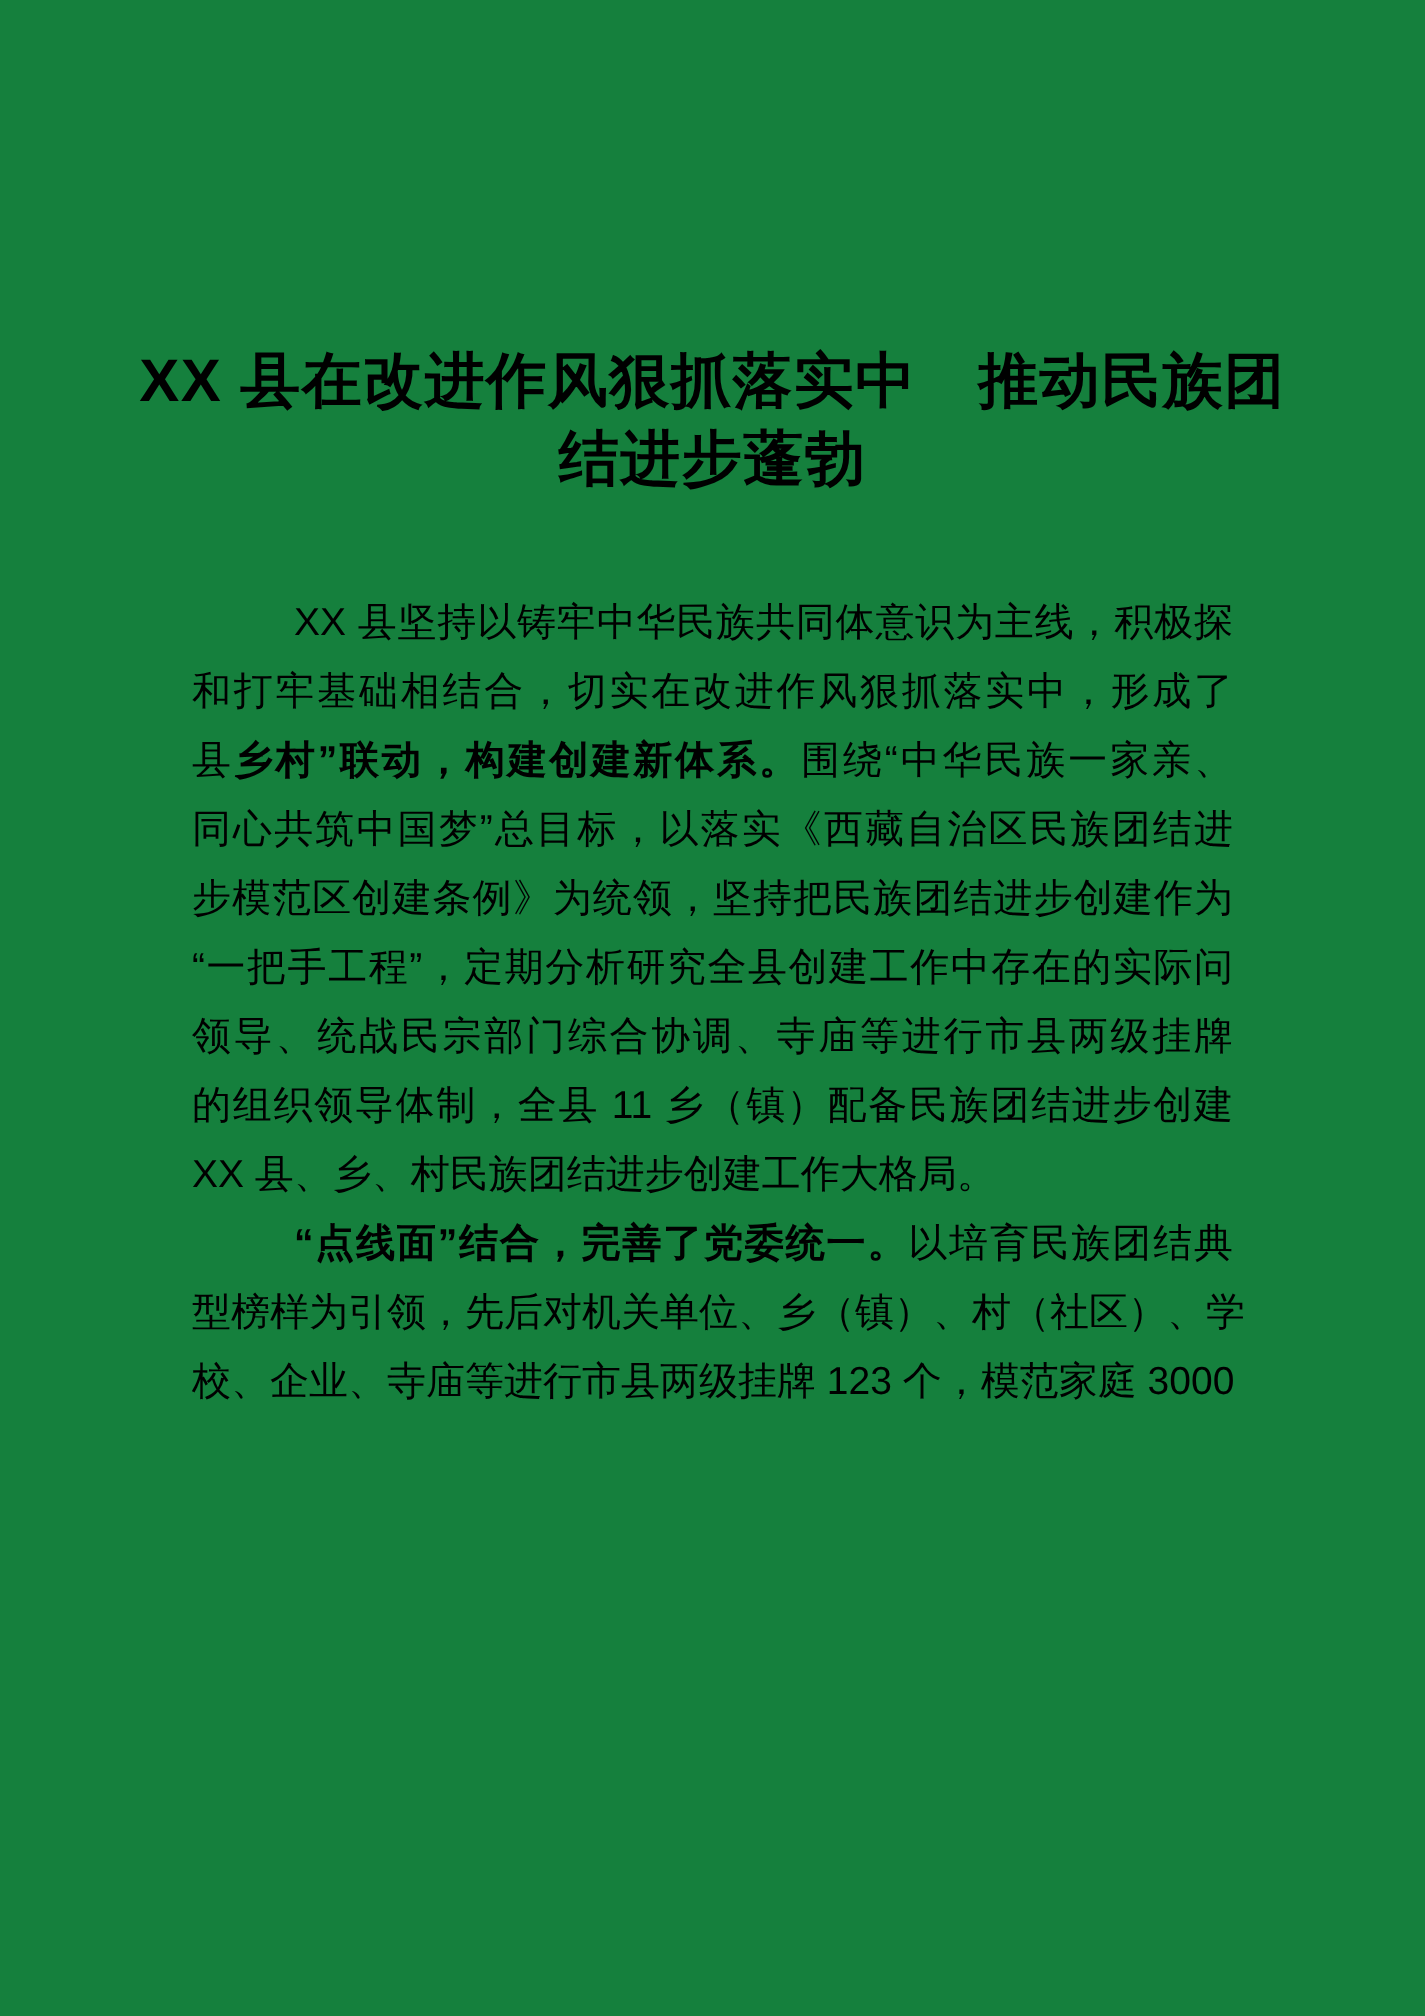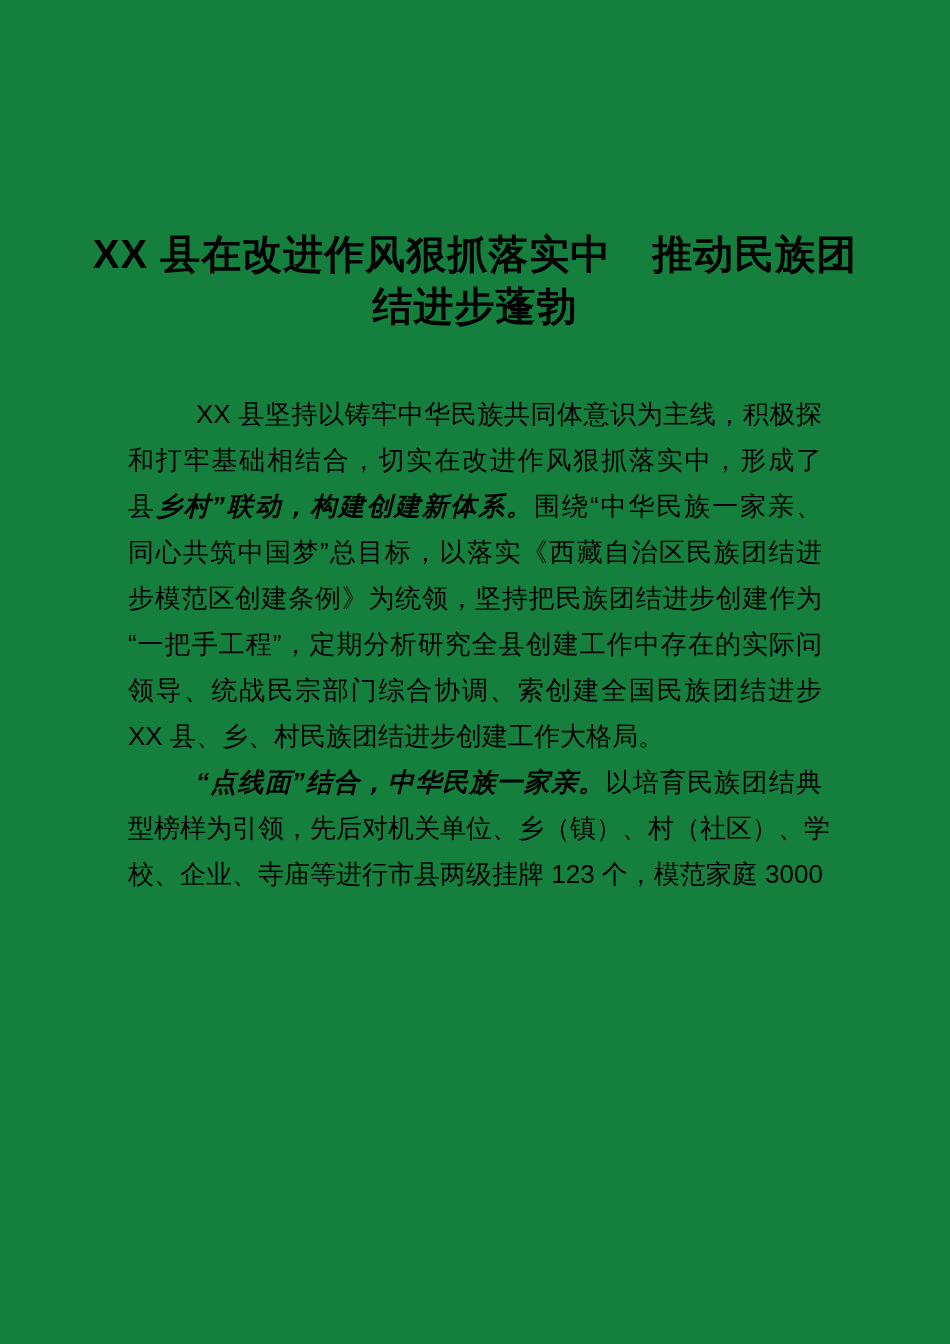--- a/index.html
+++ b/index.html
@@ -40,21 +40,21 @@
     font-size: 26px;
     height: 46px;
     line-height: 46px;
     white-space: nowrap;
     text-align: justify;
     text-align-last: justify;
     text-justify: inter-character;
   }
   .line.indent { text-indent: 68px; }
   .line.end { text-align: left; text-align-last: auto; }
-  .b { font-weight: 700; font-style: italic; }
+  .b { font-weight: 700; }
 </style>
 </head>
 <body>
 
 <div class="page">
 
   <div class="title-wrap">
     <div class="title-line">XX 县在改进作风狠抓落实中　推动民族团</div>
     <div class="title-line">结进步蓬勃</div>
   </div>
@@ -62,25 +62,26 @@
 
   <div class="doc-body">
 
     <div class="para">
       <div class="line indent"><span>XX 县坚持以铸牢中华民族共同体意识为主线，积极探</span></div>
       <div class="line"><span>和打牢基础相结合，切实在改进作风狠抓落实中，形成了</span></div>
       <div class="line"><span>县</span><span class="b">乡村”联动，构建创建新体系。</span><span>围绕“中华民族一家亲、</span></div>
       <div class="line"><span>同心共筑中国梦”总目标，以落实《西藏自治区民族团结进</span></div>
       <div class="line"><span>步模范区创建条例》为统领，坚持把民族团结进步创建作为</span></div>
       <div class="line"><span>“一把手工程”，定期分析研究全县创建工作中存在的实际问</span></div>
-      <div class="line"><span>领导、统战民宗部门综合协调、索创建全国民族团结进步</span></div>
+      <div class="line"><span>领导、统战民宗部门综合协调、寺庙等进行市县两级挂牌</span></div>
+      <div class="line"><span>的组织领导体制，全县 11 乡（镇）配备民族团结进步创建</span></div>
       <div class="line end"><span>XX 县、乡、村民族团结进步创建工作大格局。</span></div>
     </div>
 
     <div class="para">
-      <div class="line indent"><span class="b">“点线面”结合，中华民族一家亲。</span><span>以培育民族团结典</span></div>
+      <div class="line indent"><span class="b">“点线面”结合，完善了党委统一。</span><span>以培育民族团结典</span></div>
       <div class="line"><span>型榜样为引领，先后对机关单位、乡（镇）、村（社区）、学</span></div>
       <div class="line"><span>校、企业、寺庙等进行市县两级挂牌 123 个，模范家庭 3000</span></div>
     </div>
 
   </div>
 
 </div>
 
 </body></html>

